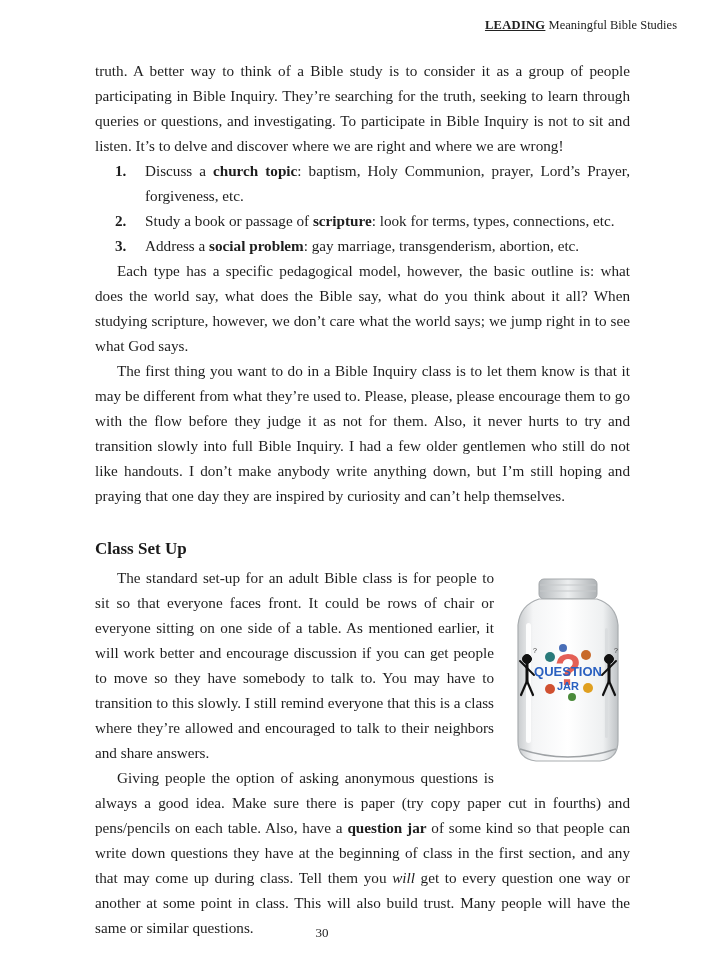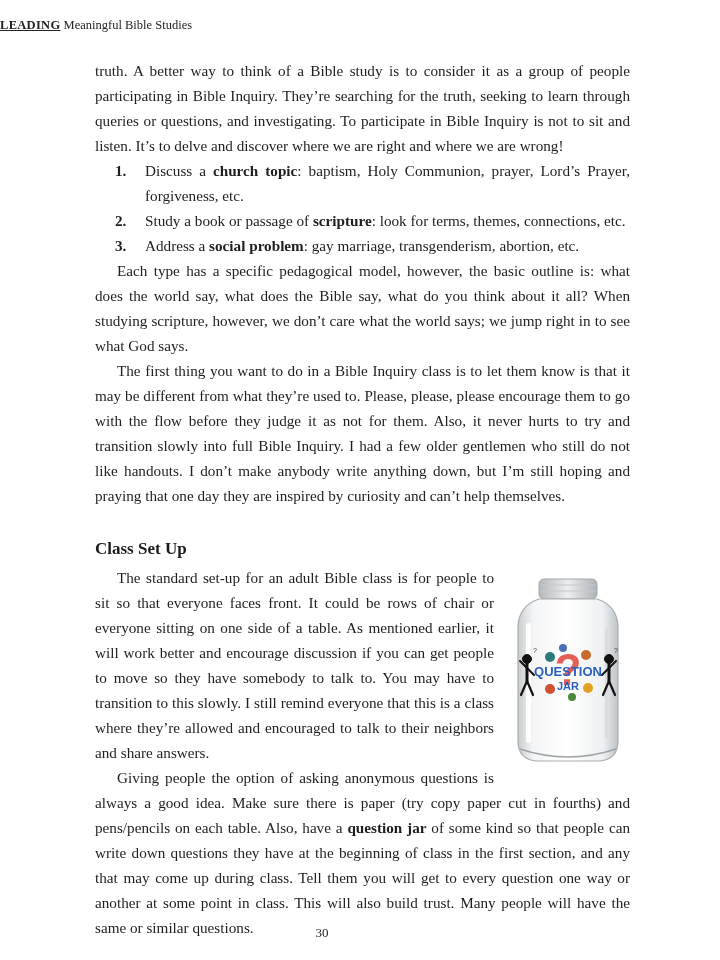--- a/index.html
+++ b/index.html
@@ -1,33 +1,33 @@
 <!DOCTYPE html>
 <html><head>
 <meta charset="utf-8">
 <style>
   html, body { margin: 0; padding: 0; background: #ffffff; }
   body { width: 720px; height: 960px; position: relative; overflow: hidden; color: #1a1a1a; }
   .header {
-    position: absolute; top: 18px; left: 0; width: 677px; text-align: left;
+    position: absolute; top: 18px; left: 0; width: 677px; text-align: right;
     font-family: "Liberation Serif", serif; font-size: 12.5px; color: #222;
   }
   .header .brand { text-decoration: underline; font-weight: bold; letter-spacing: 0.3px; }
   .page {
     position: absolute; top: 58px; left: 95px; width: 535px;
     font-family: "Liberation Serif", serif; font-size: 15.2px; line-height: 25px;
     text-align: justify; color: #1e1e1e;
   }
   p { margin: 0; }
   .indent { text-indent: 22px; }
   ol { margin: 0; padding: 0; list-style: none; }
   ol li { position: relative; padding-left: 50px; }
   ol li .num { position: absolute; left: 20px; top: 0; font-weight: bold; }
   .b { font-weight: bold; }
-  .i { }
+  .i { font-style: italic; }
   h2 {
     margin: 28px 0 4px 0; font-family: "Liberation Serif", serif;
     font-size: 17px; font-weight: bold; text-align: left; color: #1a1a1a;
   }
   .float-img { float: right; width: 124px; height: 192px; margin: 8px 0 4px 12px; }
   .jar svg { width: 124px; height: 192px; display: block; }
   .footer {
     position: absolute; top: 925px; left: 0; width: 644px; text-align: center;
     font-family: "Liberation Serif", serif; font-size: 13px; color: #222;
   }
@@ -41,21 +41,21 @@
 </div>
 
 <div class="page">
   <p>truth. A better way to think of a Bible study is to consider it as a group of people participating in Bible Inquiry. They’re searching for the truth, seeking to learn through queries or questions, and investigating. To participate in Bible Inquiry is not to sit and listen. It’s to delve and discover where we are right and where we are wrong!</p>
 
   <ol>
     <li>
       <span class="num">1.</span><span>Discuss a </span><span class="b">church topic</span><span>: baptism, Holy Communion, prayer, Lord’s Prayer, forgiveness, etc.</span>
     </li>
     <li>
-      <span class="num">2.</span><span>Study a book or passage of </span><span class="b">scripture</span><span>: look for terms, themes, connections, etc.</span>
+      <span class="num">2.</span><span>Study a book or passage of </span><span class="b">scripture</span><span>: look for terms, types, connections, etc.</span>
     </li>
     <li>
       <span class="num">3.</span><span>Address a </span><span class="b">social problem</span><span>: gay marriage, transgenderism, abortion, etc.</span>
     </li>
   </ol>
 
   <p class="indent">Each type has a specific pedagogical model, however, the basic outline is: what does the world say, what does the Bible say, what do you think about it all? When studying scripture, however, we don’t care what the world says; we jump right in to see what God says.</p>
   <p class="indent">The first thing you want to do in a Bible Inquiry class is to let them know is that it may be different from what they’re used to. Please, please, please encourage them to go with the flow before they judge it as not for them. Also, it never hurts to try and transition slowly into full Bible Inquiry. I had a few older gentlemen who still do not like handouts. I don’t make anybody write anything down, but I’m still hoping and praying that one day they are inspired by curiosity and can’t help themselves.</p>
 
   <h2>Class Set Up</h2>

